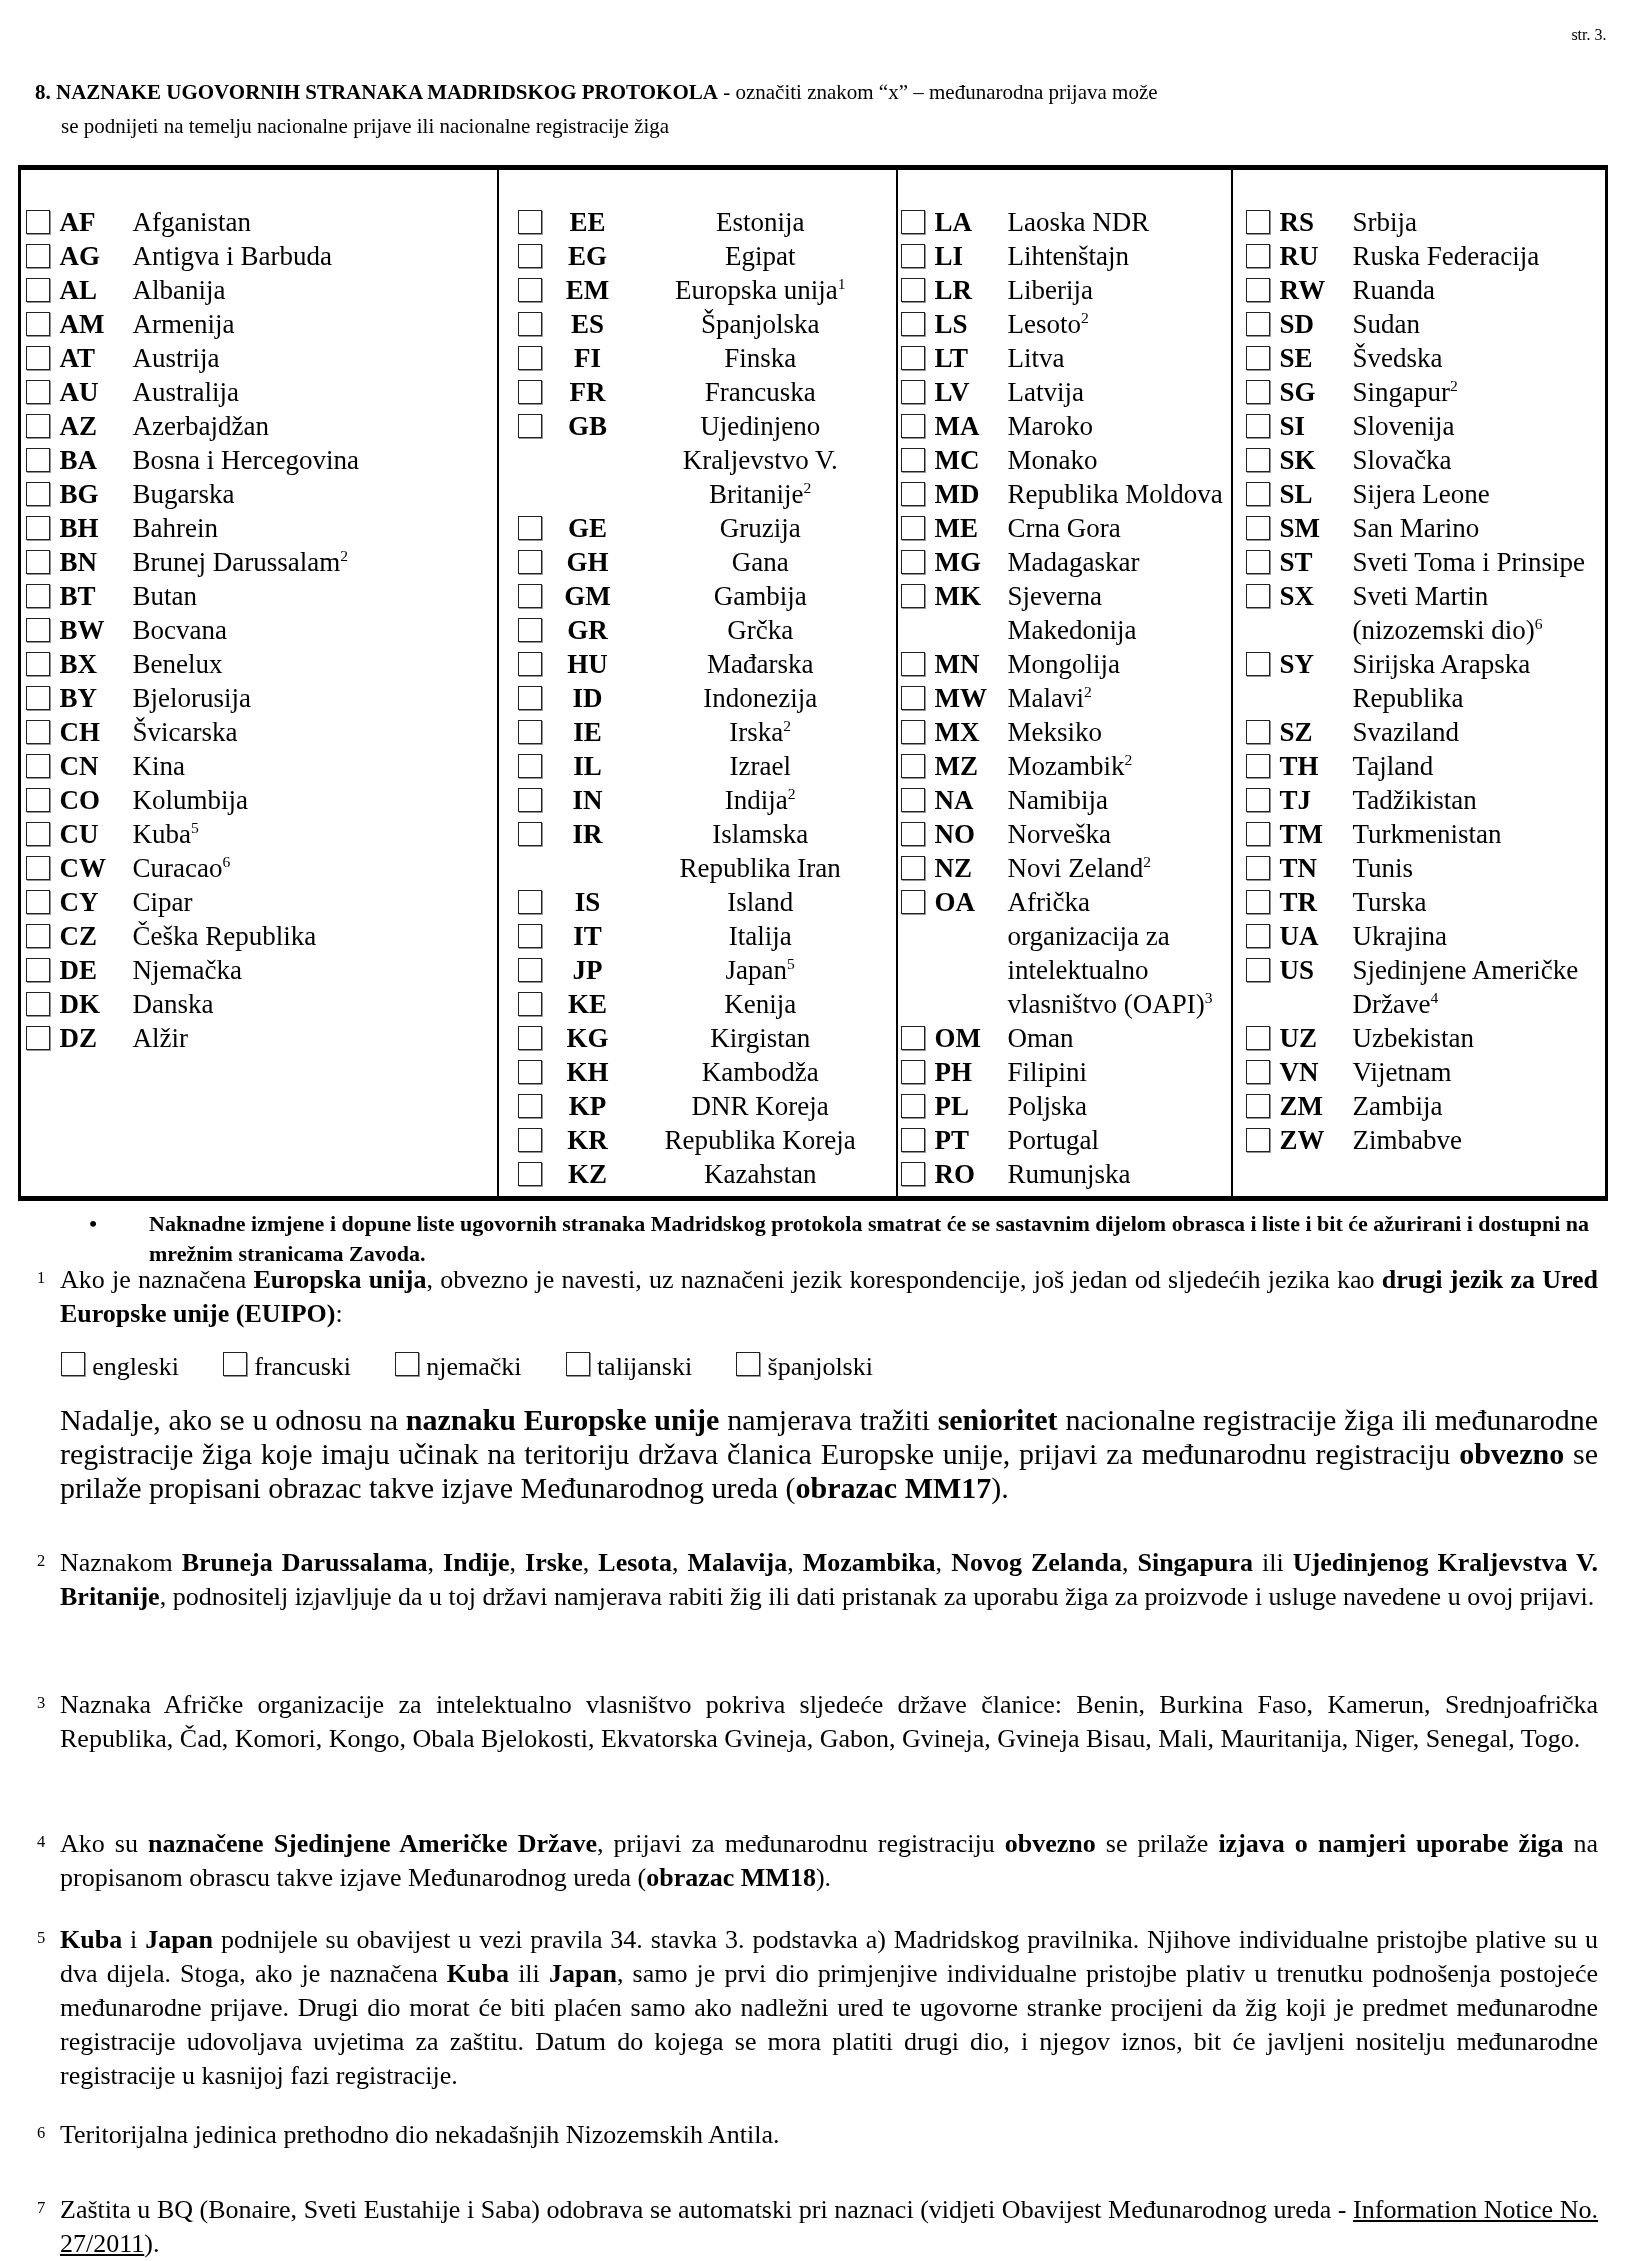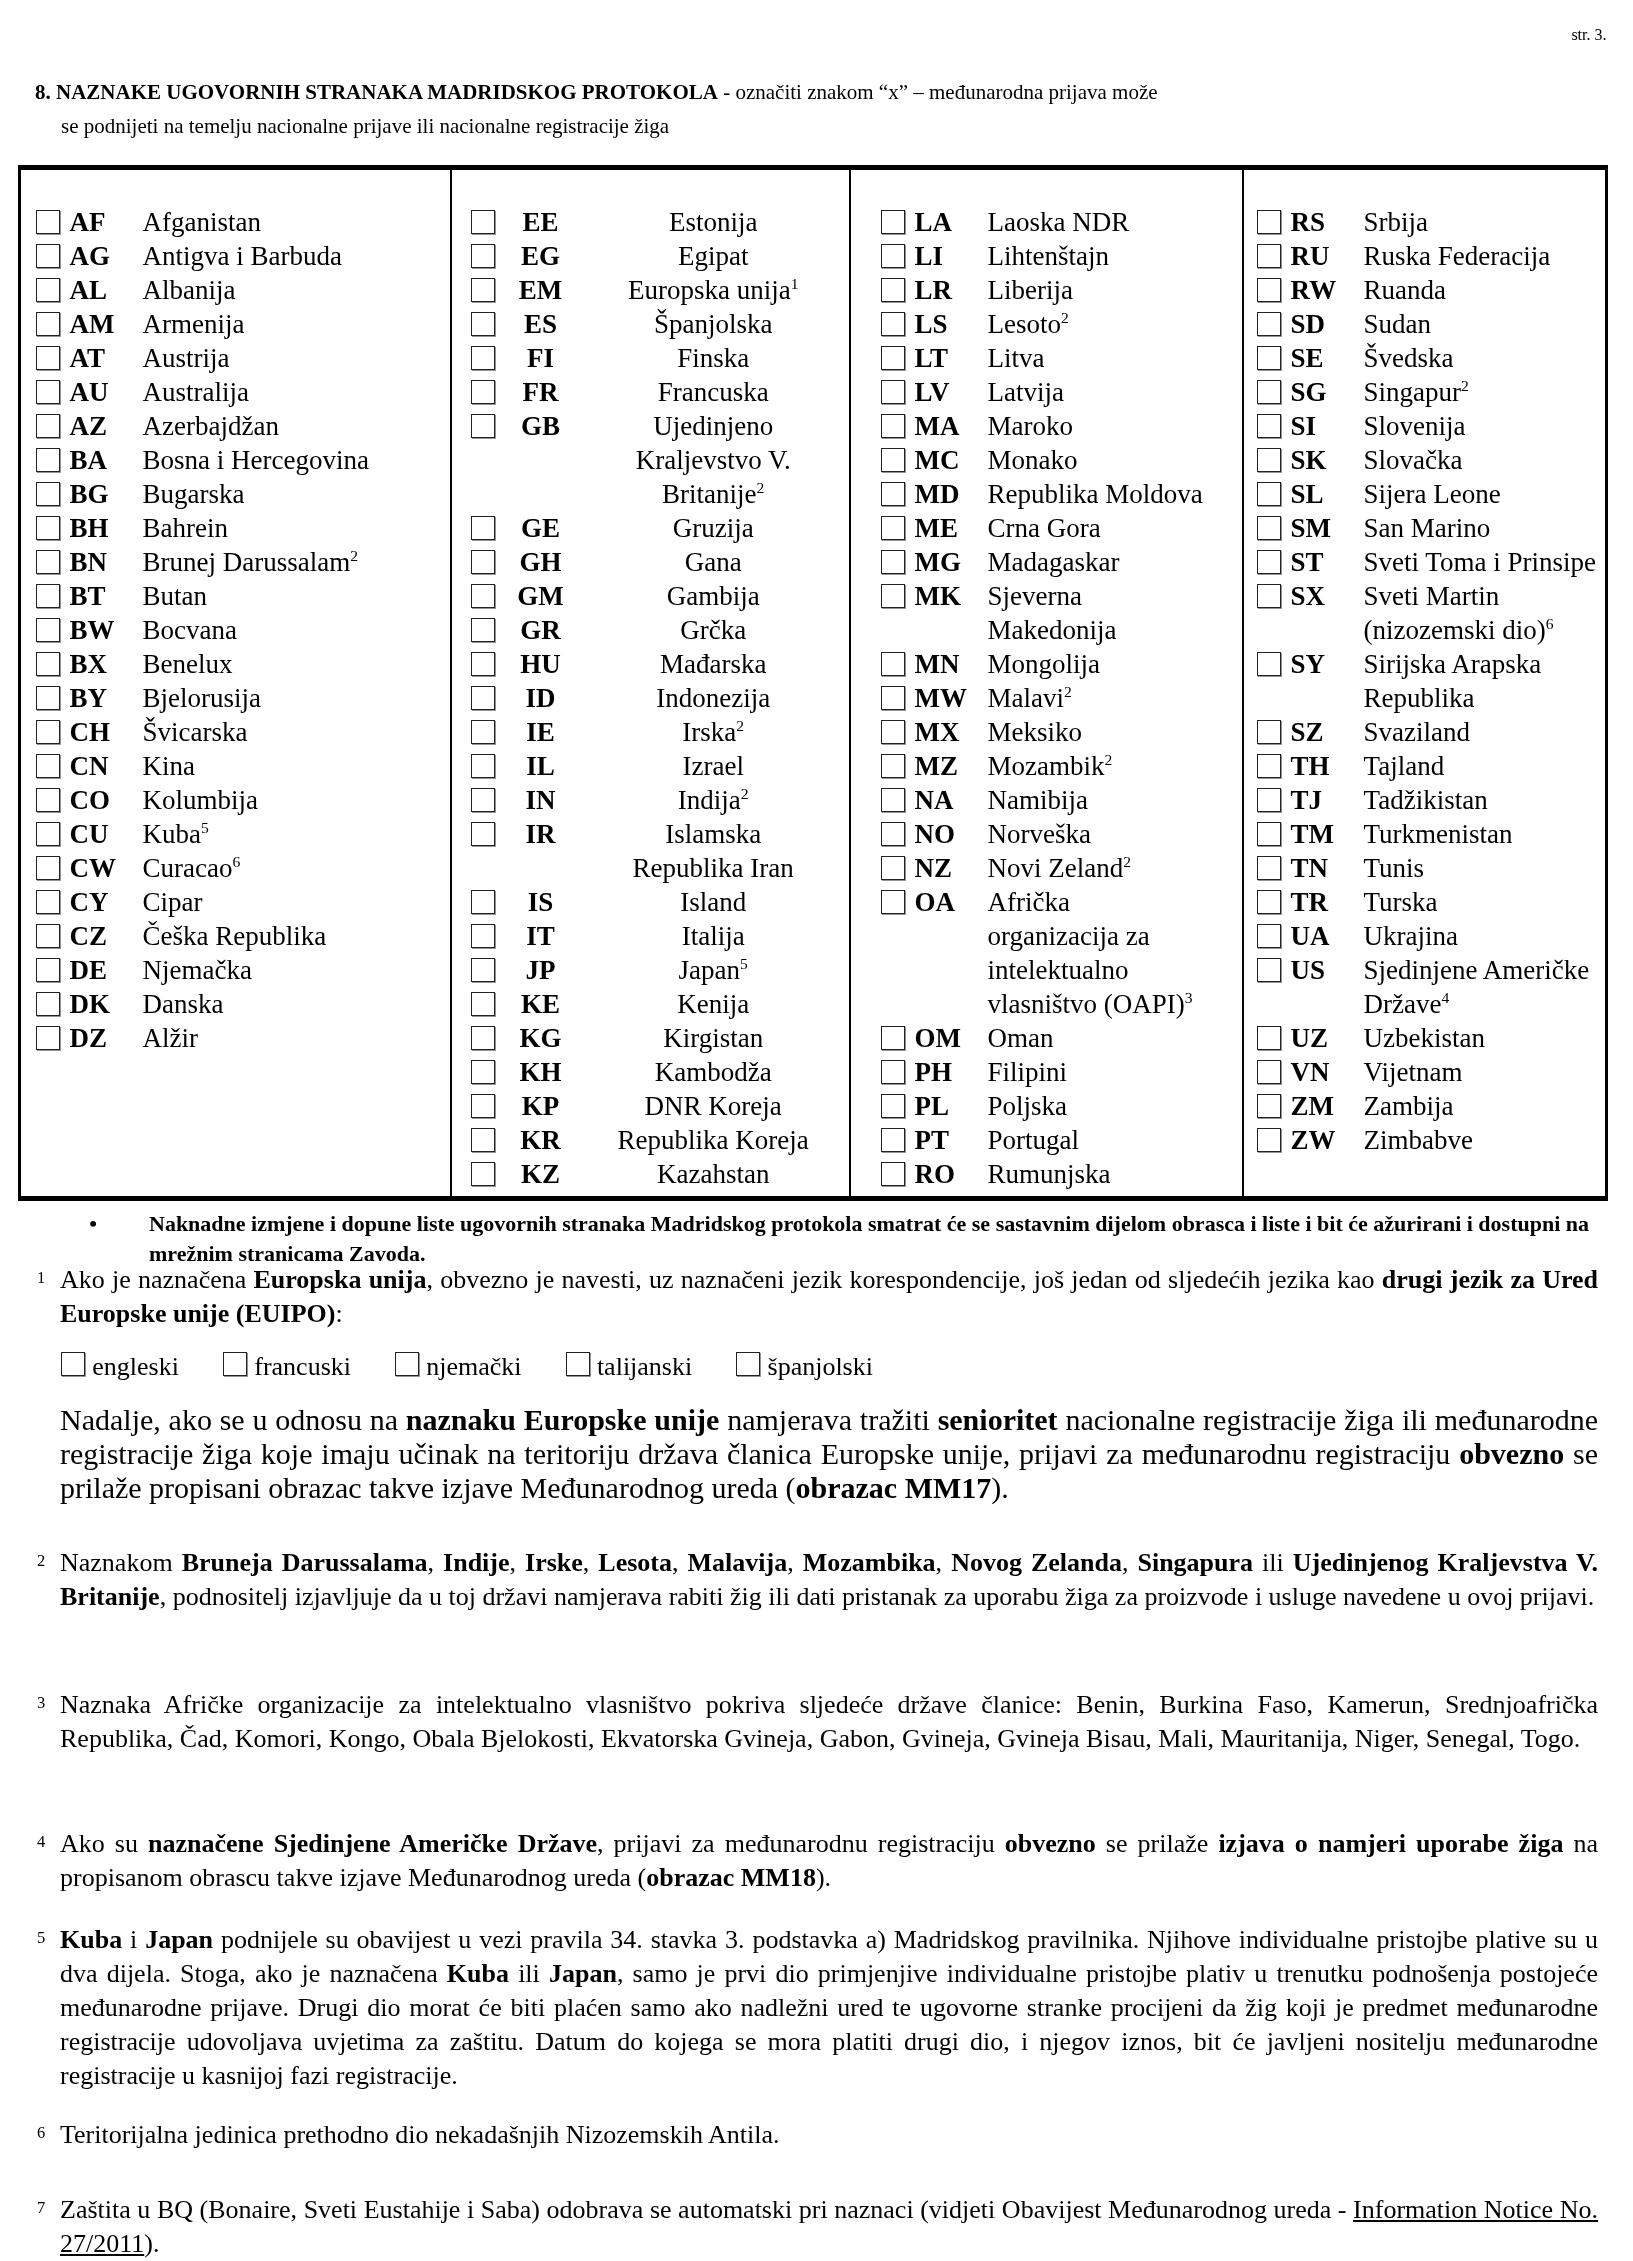--- a/index.html
+++ b/index.html
@@ -12,23 +12,23 @@
   .section-title b { font-weight:bold; }
   .section-title .indent { padding-left:26px; }
 
   .countries {
     position:absolute; left:18.4px; top:165px; width:1590px; height:1036px;
     border:3.7px solid #000; border-top-width:5.5px; border-bottom-width:5.5px;
     display:flex; box-sizing:border-box;
   }
   .col { box-sizing:border-box; padding-top:35px; }
   .col + .col { border-left:2.8px solid #000; }
-  .col1 { width:429px; padding-left:15px; }
+  .col1 { width:476px; padding-left:5px; }
   .col2 { width:399px; padding-left:18.4px;text-align:center; }
-  .col3 { width:393px; padding-left:30px; }
+  .col3 { width:335px; padding-left:3px; }
   .col4 { flex:1; padding-left:13px; }
 
   .entry { display:flex; align-items:flex-start; font-size:27px; line-height:34px; }
   .cb {
     width:24px; height:24px; border:1.8px solid #222; box-sizing:border-box;
     margin-top:4.6px; margin-right:9.2px; flex:0 0 auto; background:#fff;
     box-shadow:0.9px 0.9px 0 #888;
   }
   .code { font-weight:bold; width:73px; flex:0 0 auto; }
   .name { flex:1; }

